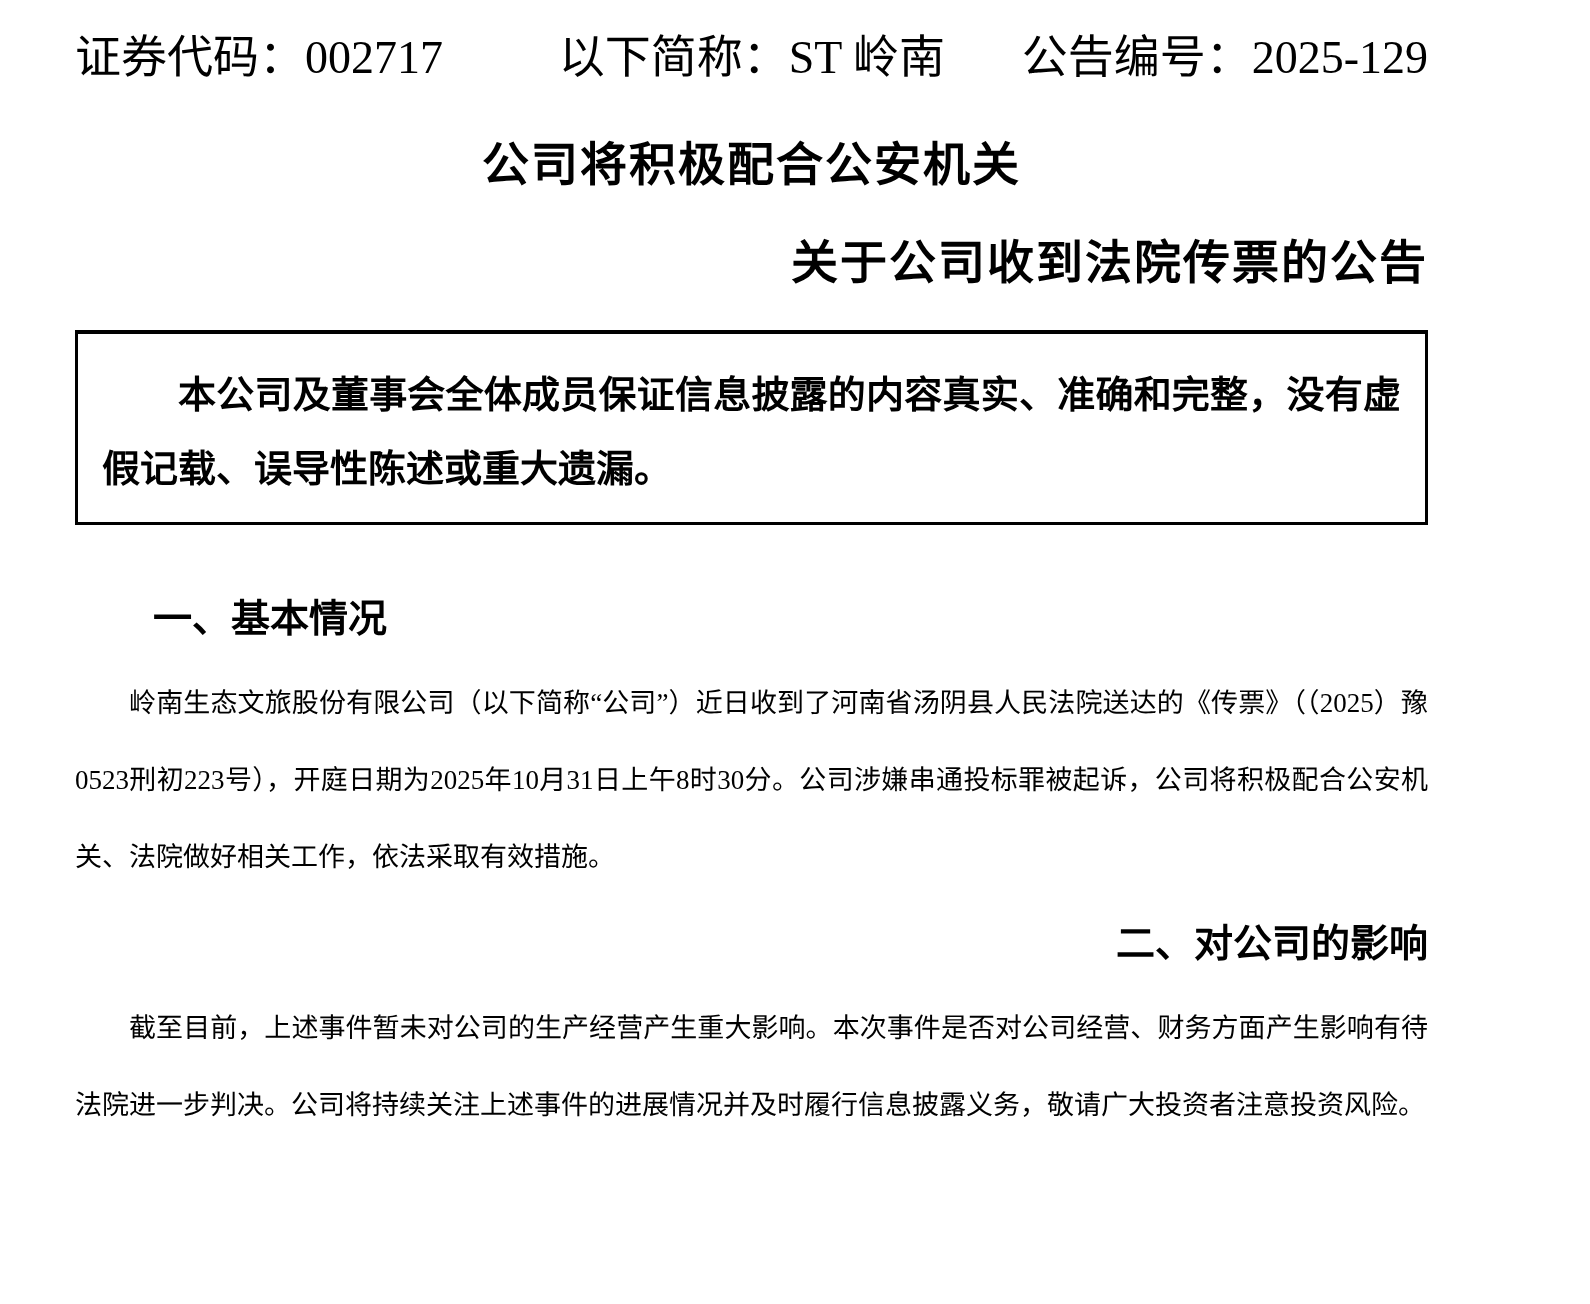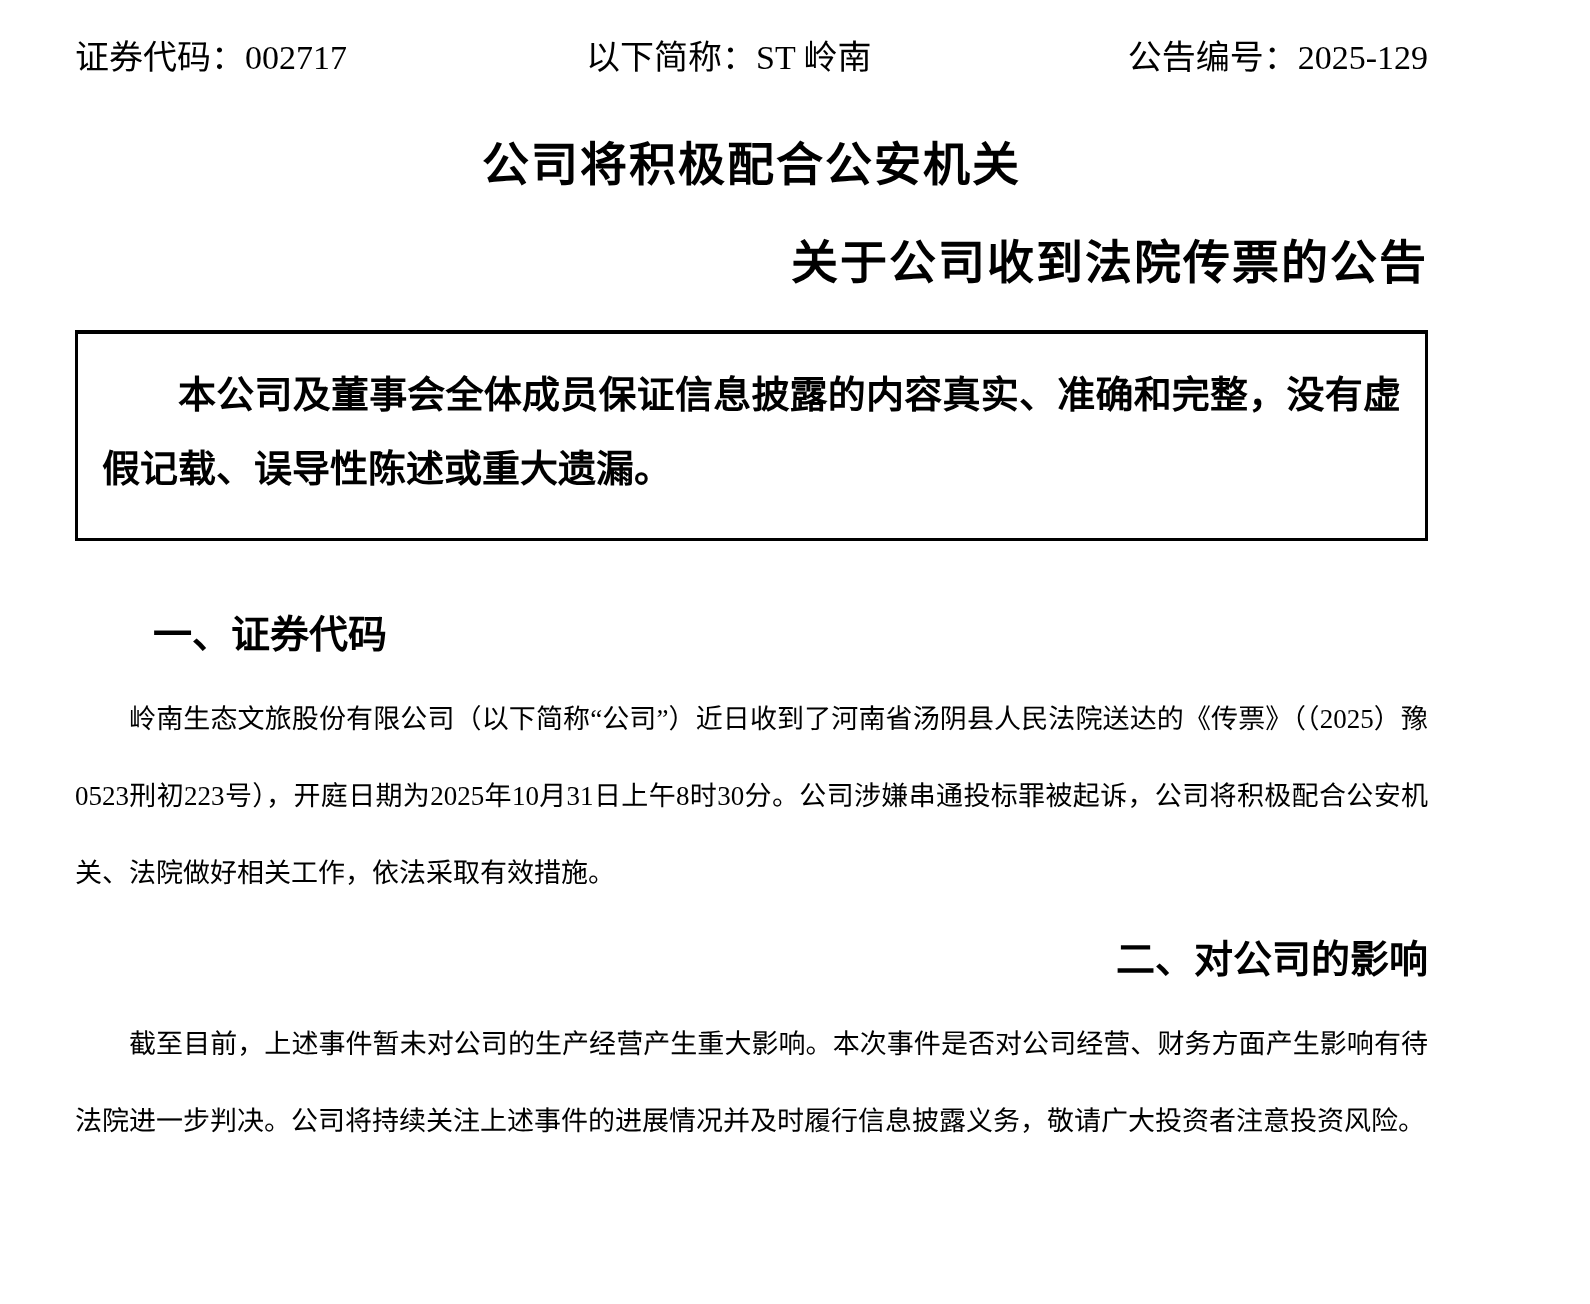--- a/index.html
+++ b/index.html
@@ -17,21 +17,21 @@
   }
   .page {
     position: absolute;
     left: 75px;
     top: 40px;
     width: 1353px;
   }
   .header-row {
     display: flex;
     align-items: baseline;
-    font-size: 34px;
+    font-size: 46px;
     line-height: 36px;
     white-space: nowrap;
   }
   .header-col-1 { width: 511px; }
   .header-col-2 { width: 489px; }
   .header-col-3 { margin-left: auto; text-align: left; }
   .doc-title {
     margin-top: 62px;
     text-align: center;
     font-size: 47px;
@@ -44,21 +44,21 @@
     text-align: right;
     font-size: 47px;
     line-height: 54px;
     font-weight: bold;
     letter-spacing: 2px;
   }
   .disclaimer-box {
     margin-top: 40px;
     border: 3px solid #000000;
     border-top-width: 4px;
-    padding: 24px 24px 32px 24px;
+    padding: 24px 24px 16px 24px;
     box-sizing: border-box;
   }
   .disclaimer-text {
     font-size: 38px;
     line-height: 74px;
     font-weight: bold;
     text-indent: 2em;
     text-align: justify;
     margin: 0;
   }
@@ -93,21 +93,21 @@
   </div>
 
   <div class="doc-title">公司将积极配合公安机关</div>
 
   <div class="doc-subtitle">关于公司收到法院传票的公告</div>
 
   <div class="disclaimer-box">
     <p class="disclaimer-text">本公司及董事会全体成员保证信息披露的内容真实、准确和完整，没有虚假记载、误导性陈述或重大遗漏。</p>
   </div>
 
-  <div class="section-heading">一、证券代码</div>
+  <div class="section-heading">一、基本情况</div>
 
   <p class="body-paragraph">岭南生态文旅股份有限公司（以下简称“公司”）近日收到了河南省汤阴县人民法院送达的《传票》（（2025）豫0523刑初223号），开庭日期为2025年10月31日上午8时30分。公司涉嫌串通投标罪被起诉，公司将积极配合公安机关、法院做好相关工作，依法采取有效措施。</p>
 
   <div class="section-heading second">二、对公司的影响</div>
 
   <p class="body-paragraph">截至目前，上述事件暂未对公司的生产经营产生重大影响。本次事件是否对公司经营、财务方面产生影响有待法院进一步判决。公司将持续关注上述事件的进展情况并及时履行信息披露义务，敬请广大投资者注意投资风险。</p>
 
 </div>
 
 </body></html>

